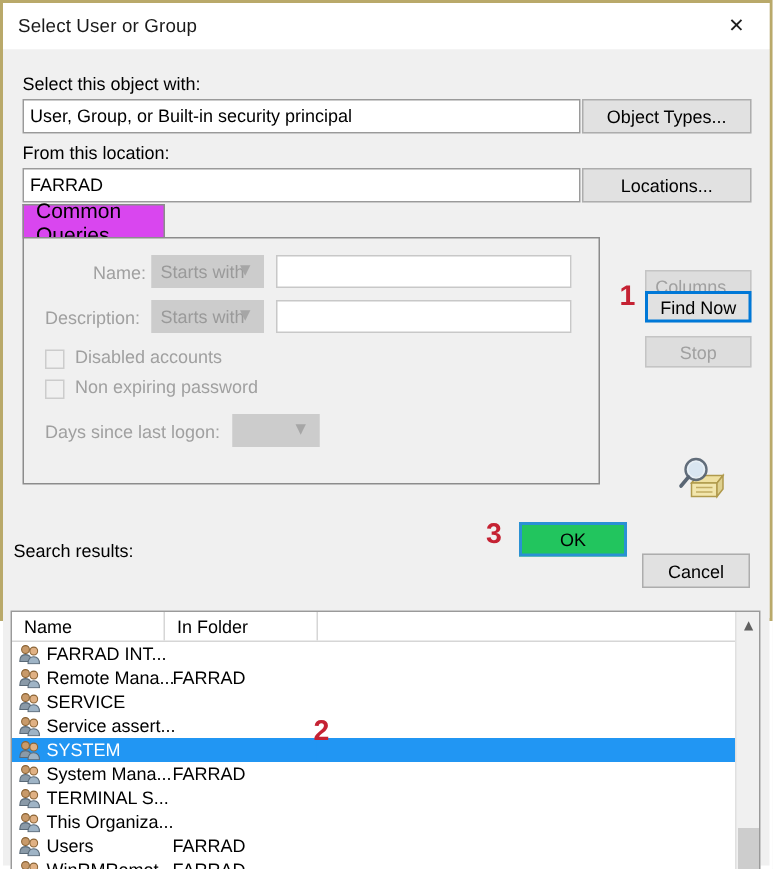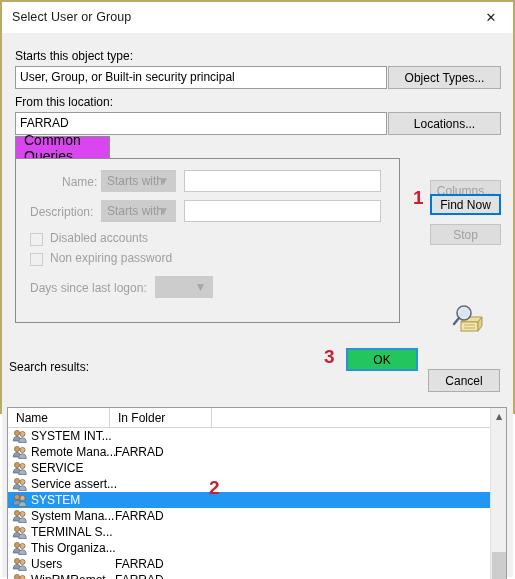--- a/index.html
+++ b/index.html
@@ -298,21 +298,21 @@
 
   <div id="titlebar">
     <div id="title-text">Select User or Group</div>
     <div id="close-btn">
       <span class="glyph">✕</span>
     </div>
   </div>
 
   <div id="content">
 
-    <div class="lbl" style="left:13px; top:16px;">Starts this object type:</div>
+    <div class="lbl" style="left:13px; top:16px;">Select this object with:</div>
     <div class="textbox" style="left:13px; top:33px; width:372px; height:23px;">User, Group, or Built-in security principal</div>
     <div class="btn" style="left:386px; top:33px; width:113px; height:23px;">Object Types...</div>
 
     <div class="lbl" style="left:13px; top:62px;">From this location:</div>
     <div class="textbox" style="left:13px; top:79px; width:372px; height:23px;">FARRAD</div>
     <div class="btn" style="left:386px; top:79px; width:113px; height:23px;">Locations...</div>
 
     <div id="tabstrip">
       <div id="tab-common">Common Queries</div>
     </div>
@@ -379,21 +379,21 @@
       </div>
 
       <div id="rows">
           <div class="row">
             <svg class="gicon" width="16" height="14" viewBox="0 0 16 14">
               <circle cx="5" cy="4" r="2.6" fill="#c89a6a" stroke="#8a6436" stroke-width="0.7"></circle>
               <path d="M1.2 12 C1.2 8.6 3 7.4 5 7.4 C7 7.4 8.8 8.6 8.8 12 Z" fill="#8a9aa8" stroke="#5a6a78" stroke-width="0.7"></path>
               <circle cx="10.5" cy="5" r="2.6" fill="#e0b184" stroke="#8a6436" stroke-width="0.7"></circle>
               <path d="M6.7 13.5 C6.7 10 8.5 8.8 10.5 8.8 C12.5 8.8 14.3 10 14.3 13.5 Z" fill="#9fb4c6" stroke="#5a6a78" stroke-width="0.7"></path>
             </svg>
-            <span class="rname">SYSTEM INT...</span>
+            <span class="rname">FARRAD INT...</span>
           </div>
           <div class="row">
             <svg class="gicon" width="16" height="14" viewBox="0 0 16 14">
               <circle cx="5" cy="4" r="2.6" fill="#c89a6a" stroke="#8a6436" stroke-width="0.7"></circle>
               <path d="M1.2 12 C1.2 8.6 3 7.4 5 7.4 C7 7.4 8.8 8.6 8.8 12 Z" fill="#8a9aa8" stroke="#5a6a78" stroke-width="0.7"></path>
               <circle cx="10.5" cy="5" r="2.6" fill="#e0b184" stroke="#8a6436" stroke-width="0.7"></circle>
               <path d="M6.7 13.5 C6.7 10 8.5 8.8 10.5 8.8 C12.5 8.8 14.3 10 14.3 13.5 Z" fill="#9fb4c6" stroke="#5a6a78" stroke-width="0.7"></path>
             </svg>
             <span class="rname">Remote Mana...</span>
             <span class="rfolder">FARRAD</span>

